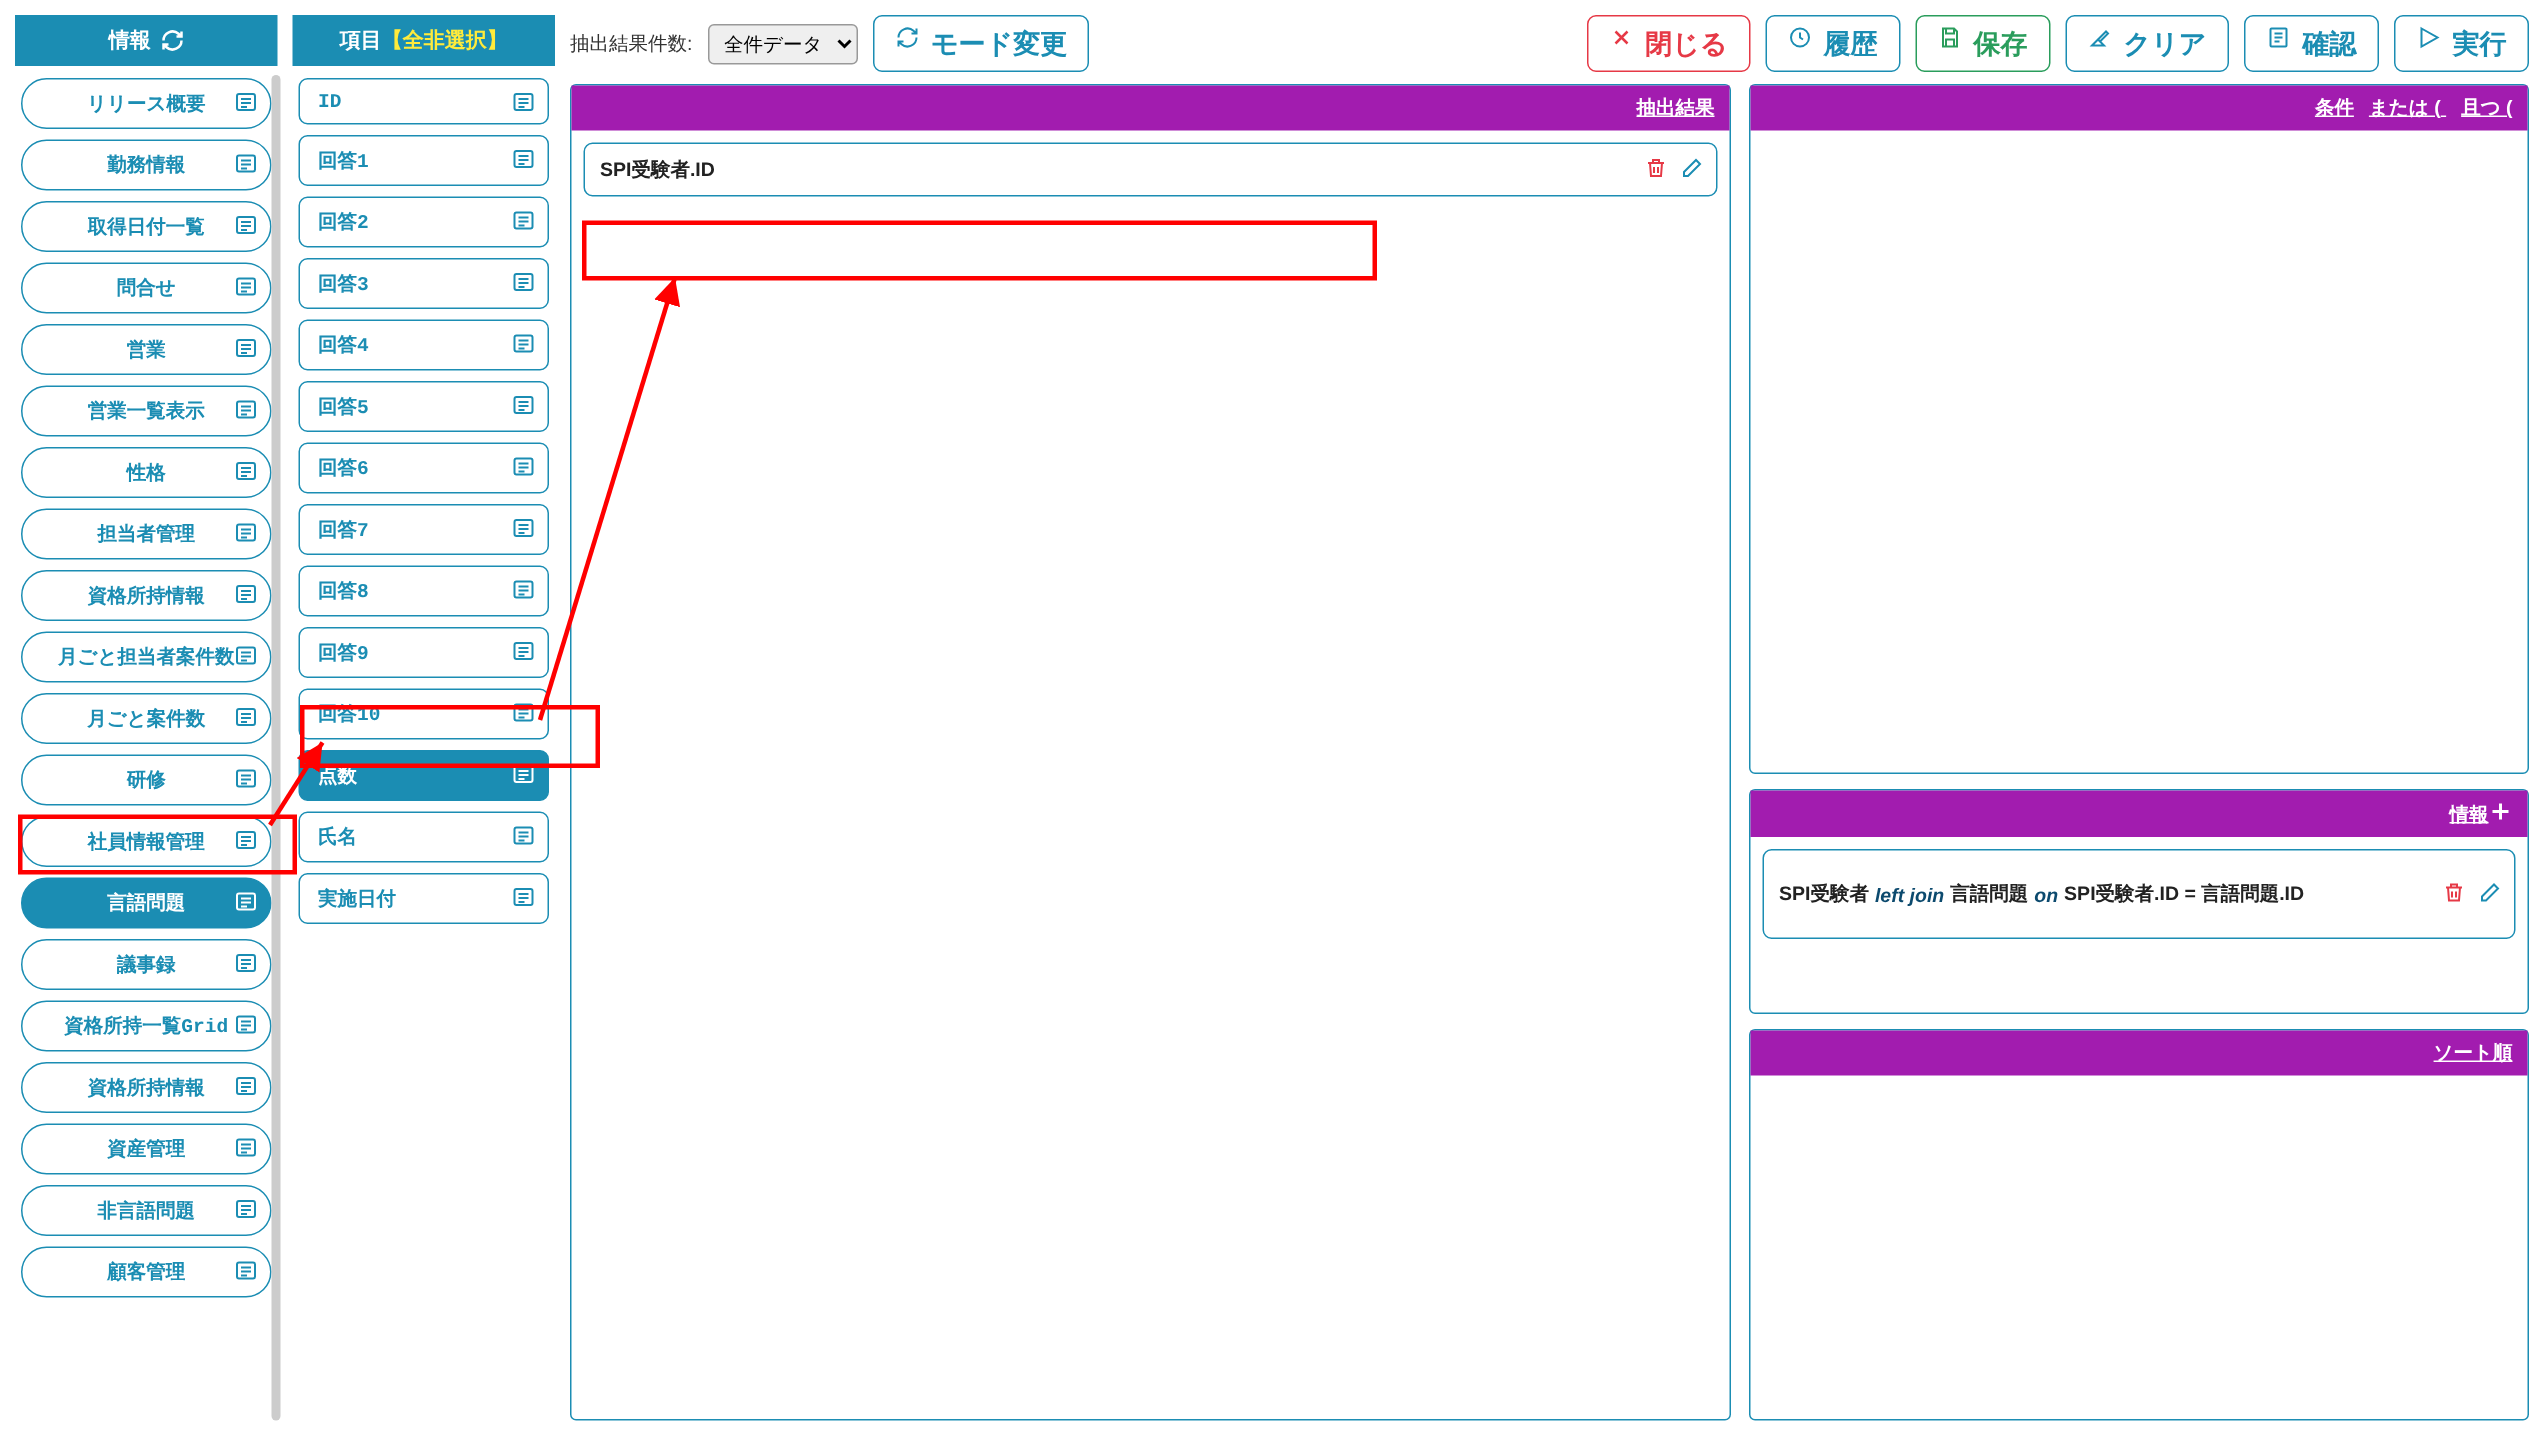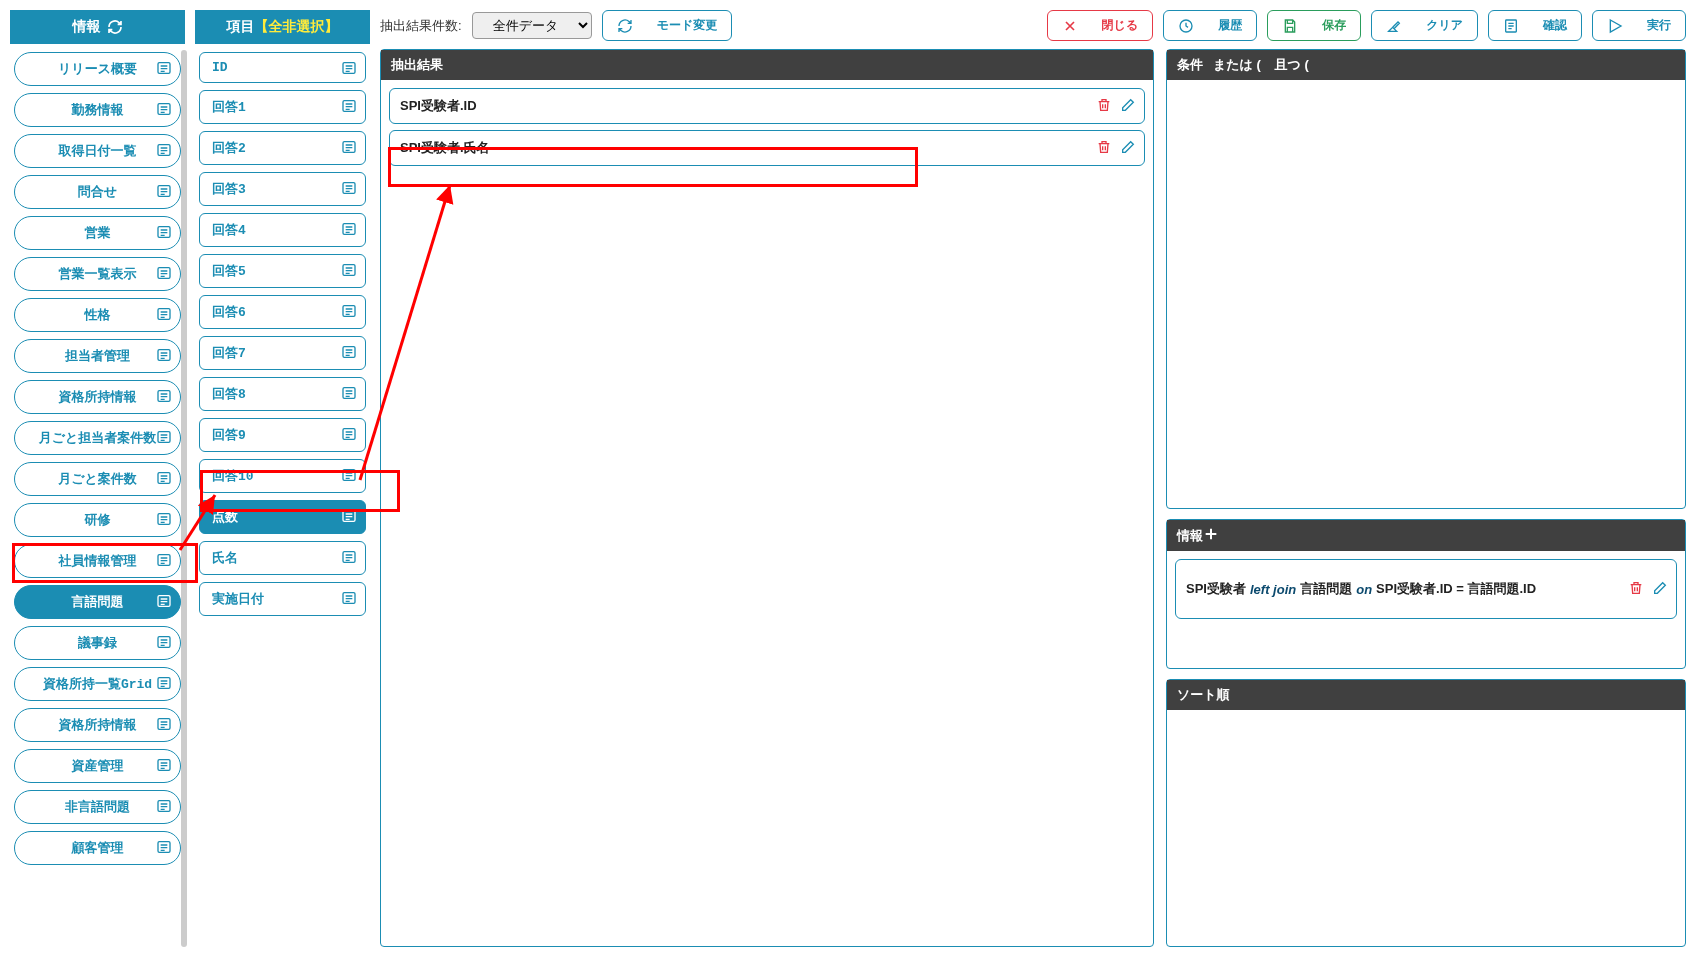--- a/index.html
+++ b/index.html
@@ -16,34 +16,34 @@
 .pill-list { display: flex; flex-direction: column; gap: 7px; padding: 8px 4px; overflow-y: auto; flex: 1; }
 .pill-list.scrollable { max-height: 860px; }
 .pill { border: 1px solid #1b8db3; border-radius: 18px; padding: 7px 10px; display: flex; align-items: flex-start; justify-content: center; position: relative; color: #1b8db3; font-weight: bold; cursor: pointer; background: #fff; font-size: 13px; font-family: Liberation Mono, monospace; }
 .pill.rect { border-radius: 6px; justify-content: flex-start; padding-left: 12px; }
 .pill .list-icon { position: absolute; right: 8px; display: inline-flex; }
 .pill.selected { background: #1b8db3; color: #fff; }
 .pill.selected .list-icon svg { stroke: #fff; }
 
 .toolbar { display: flex; align-items: center; gap: 10px; margin-bottom: 8px; }
 .toolbar .label { font-size: 13px; color: #333; }
-.toolbar select { border: 1px solid #999; border-radius: 4px; padding: 4px 16px; font-size: 13px; }
-.btn { border: 1px solid; border-radius: 6px; padding: 6px 14px; display: inline-flex; align-items: center; gap: 24px; background: #fff; cursor: pointer; font-size: 12px; font-weight: bold; }
+.toolbar select { border: 1px solid #999; border-radius: 4px; padding: 4px 6px; font-size: 13px; }
+.btn { border: 1px solid; border-radius: 6px; padding: 6px 14px; display: inline-flex; align-items: flex-start; gap: 8px; background: #fff; cursor: pointer; font-size: 18px; font-weight: bold; }
 .btn-blue { border-color: #1b8db3; color: #1b8db3; }
 .btn-red { border-color: #e63946; color: #e63946; }
 .btn-green { border-color: #2a9d5c; color: #2a9d5c; }
 .toolbar-spacer { flex: 1; }
 
 .main-grid { display: grid; grid-template-columns: 1fr 520px; gap: 12px; flex: 1; min-height: 0; }
 .left-main { display: flex; flex-direction: column; min-height: 0; }
 .right-main { display: flex; flex-direction: column; gap: 10px; min-height: 0; }
 
 .section { border: 1px solid #1b8db3; border-radius: 4px; display: flex; flex-direction: column; min-height: 0; }
 .section.flex-grow { flex: 1; }
-.section-header { background: #404040; color: #fff; font-weight: bold; padding: 6px 10px; display: flex; align-items: center; justify-content: flex-start; font-size: 13px; }
+.section-header { background: #a21caf; color: #fff; font-weight: bold; padding: 6px 10px; display: flex; align-items: center; justify-content: flex-end; font-size: 13px; text-decoration: underline; }
 .section-body { padding: 8px; display: flex; flex-direction: column; gap: 6px; overflow-y: auto; flex: 1; }
 .result-row { border: 1px solid #1b8db3; border-radius: 6px; padding: 8px 10px; display: flex; align-items: center; font-weight: bold; color: #222; position: relative; }
 .result-row .row-actions { position: absolute; right: 8px; display: flex; gap: 8px; }
 .row-actions .del svg { stroke: #e63946; }
 .row-actions .edit svg { stroke: #1b8db3; }
 
 .cond-header-extra { font-size: 13px; }
 .cond-header-extra span { margin-left: 10px; }
 
 .info-row { border: 1px solid #1b8db3; border-radius: 6px; padding: 20px 10px; display: flex; align-items: center; font-weight: bold; color: #222; position: relative; font-size: 13px; }
@@ -453,31 +453,20 @@
 
     <div class="main-grid">
       <div class="left-main">
         <div class="section flex-grow">
           <div class="section-header">
             <span>抽出結果</span>
           </div>
           <div class="section-body" id="result-body">
               <div class="result-row">
                 <span>SPI受験者.ID</span>
-                <span class="row-actions">
-                  <span class="del"><svg class="icon-svg" viewBox="0 0 24 24" fill="none" stroke="#e63946" stroke-width="2">
-                      <path d="M4 7h16M9 7V4h6v3M6 7l1 13h10l1-13M10 11v6M14 11v6"></path>
-                    </svg></span>
-                  <span class="edit"><svg class="icon-svg" viewBox="0 0 24 24" fill="none" stroke="#1b8db3" stroke-width="2">
-                      <path d="M4 20h4L20 8l-4-4L4 16v4z"></path>
-                    </svg></span>
-                </span>
-              </div>
-              <div class="result-row">
-                <span>SPI受験者.氏名</span>
                 <span class="row-actions">
                   <span class="del"><svg class="icon-svg" viewBox="0 0 24 24" fill="none" stroke="#e63946" stroke-width="2">
                       <path d="M4 7h16M9 7V4h6v3M6 7l1 13h10l1-13M10 11v6M14 11v6"></path>
                     </svg></span>
                   <span class="edit"><svg class="icon-svg" viewBox="0 0 24 24" fill="none" stroke="#1b8db3" stroke-width="2">
                       <path d="M4 20h4L20 8l-4-4L4 16v4z"></path>
                     </svg></span>
                 </span>
               </div>
             </div>

